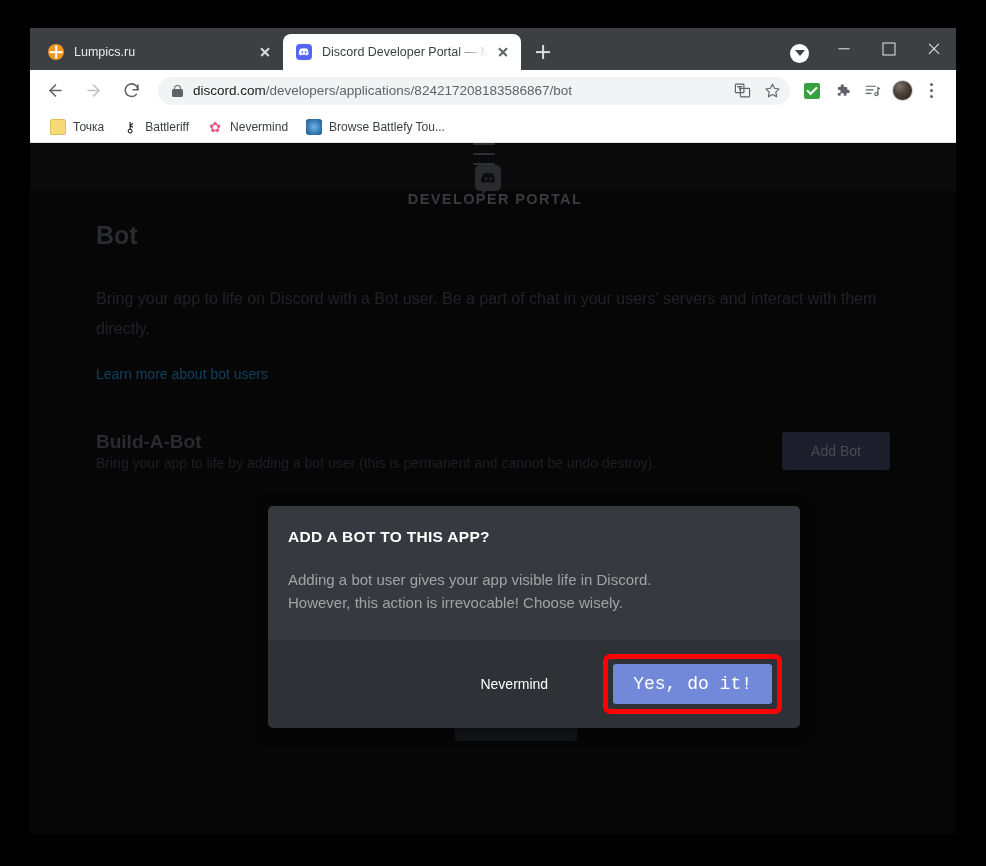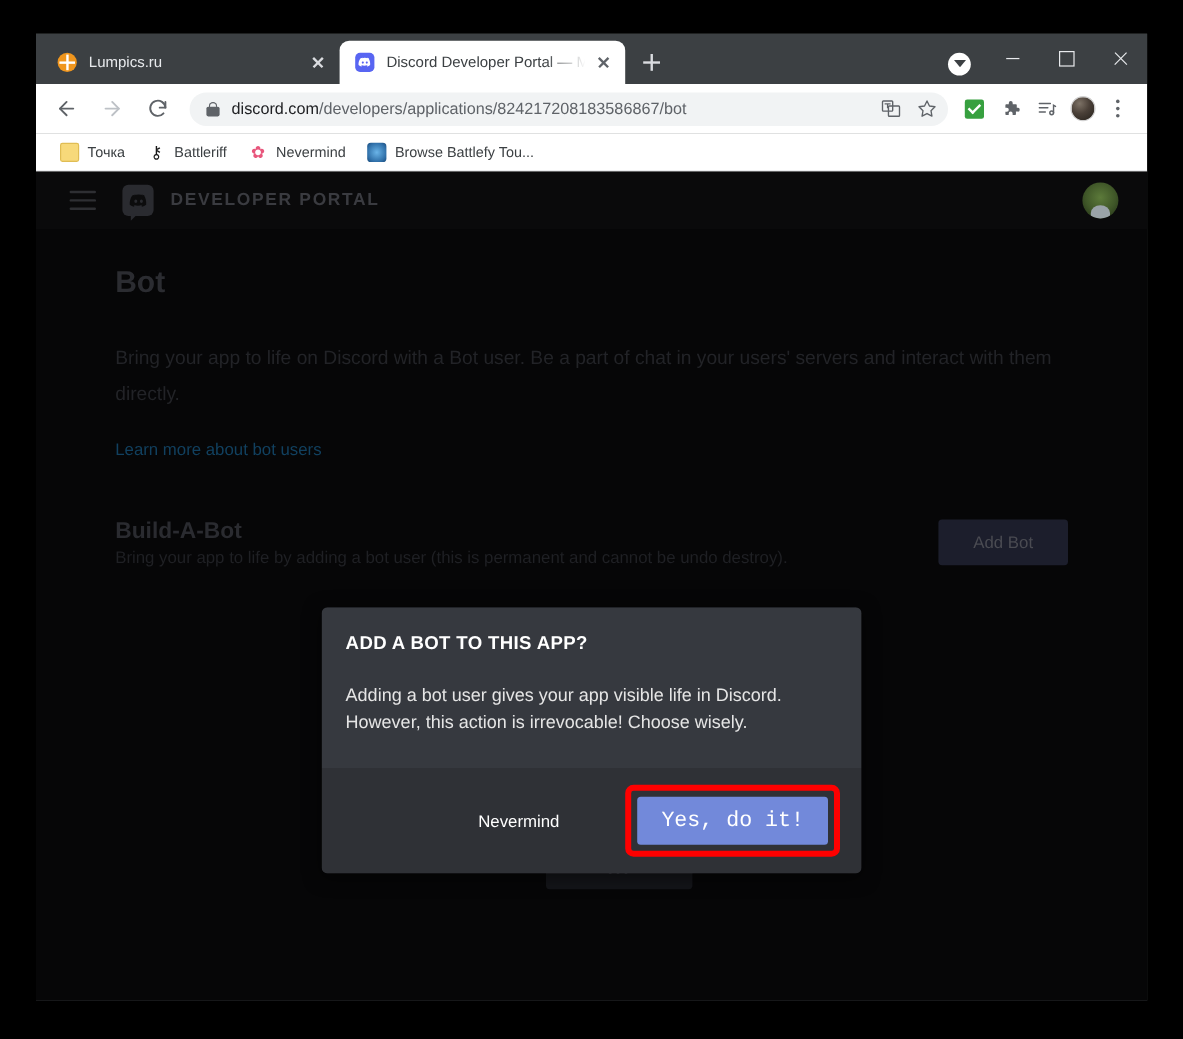--- a/index.html
+++ b/index.html
@@ -317,20 +317,21 @@
     position: relative;
     overflow: hidden;
   }
 
   .dd-header {
     height: 48px;
     background: #0a0a0b;
     display: flex;
     align-items: center;
     padding: 0 24px 0 28px;
+    flex-direction: column;
   }
   .hamburger {
     width: 22px; height: 16px;
     display: flex; flex-direction: column; justify-content: space-between;
     flex: 0 0 22px;
     margin-right: 22px;
   }
   .hamburger span { display: block; height: 2.4px; background: #2e2f33; border-radius: 1px; }
 
   .dd-logo {
@@ -440,40 +441,40 @@
     align-items: center;
     justify-content: center;
     letter-spacing: 2px;
   }
 
   
   .modal {
     position: absolute;
     left: 238px;
     top: 363px;
-    width: 450px;
+    width: 532px;
     border-radius: 5px;
     overflow: hidden;
     box-shadow: 0 3px 14px rgba(0,0,0,.5);
   }
   .modal-body {
     background: #36393f;
     padding: 22px 20px 26px 20px;
   }
   .modal-title {
     font-size: 15.5px;
     font-weight: bold;
     color: #ffffff;
     letter-spacing: .3px;
     margin-bottom: 22px;
   }
   .modal-text {
     font-size: 15px;
     line-height: 23px;
-    color: #e5e5e5;
+    color: #a3a3a3;
   }
   .modal-footer {
     background: #2f3136;
     padding: 14px 18px;
     display: flex;
     align-items: center;
     justify-content: flex-end;
     min-height: 68px;
     gap: 29px;
   }

